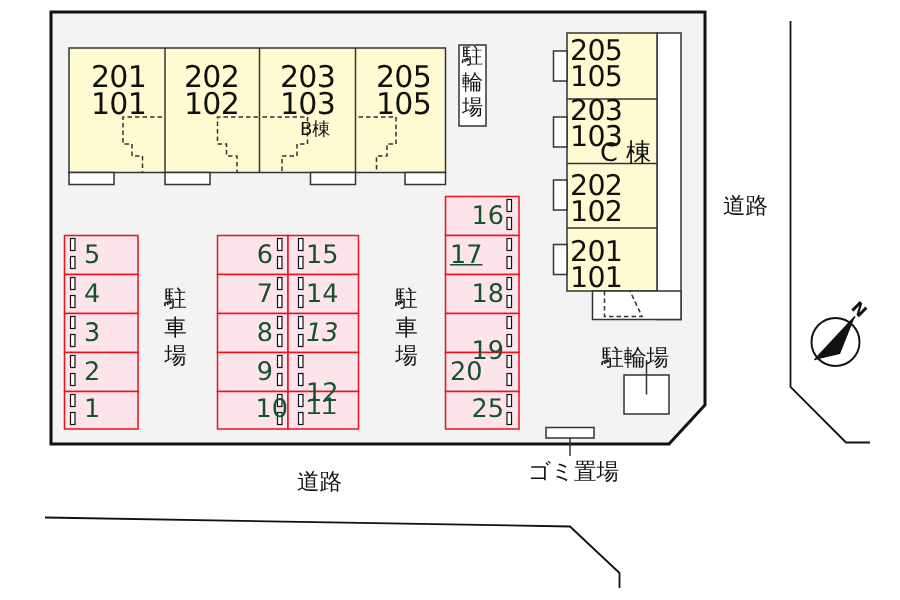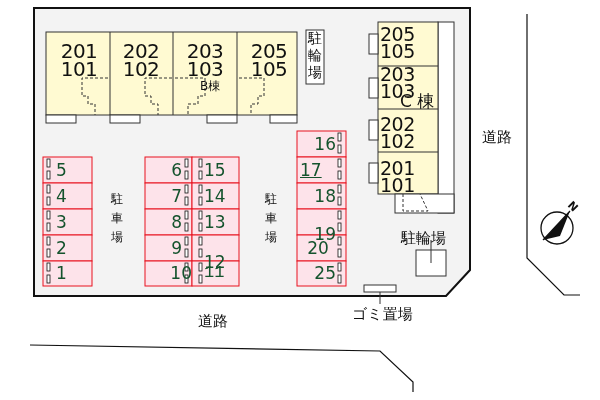--- a/index.html
+++ b/index.html
@@ -1,20 +1,20 @@
 <!DOCTYPE html>
 <html><head>
 <meta charset="utf-8">
 <style>
   html,body{margin:0;padding:0;background:#ffffff;}
   body{width:600px;height:400px;position:relative;overflow:hidden;font-family:"DejaVu Sans","Liberation Sans",sans-serif;color:#111;}
   svg.base{position:absolute;left:0;top:0;}
   .unit-label{position:absolute;text-align:center;font-size:20px;line-height:18px;letter-spacing:-0.5px;color:#111;}
   .cunit-label{position:absolute;font-size:19px;line-height:17px;letter-spacing:-0.5px;color:#111;}
-  .vtext{position:absolute;font-size:12px;line-height:19px;width:18px;text-align:center;color:#111;}
+  .vtext{position:absolute;font-size:15px;line-height:19px;width:18px;text-align:center;color:#111;}
   .htext{position:absolute;font-size:15px;white-space:nowrap;color:#111;}
   .plabel{position:absolute;font-size:17px;line-height:20px;color:#14532d;}
 </style>
 </head>
 <body>
 
 <svg class="base" width="600" height="400" viewBox="0 0 600 400">
 
   <polygon points="34,8 470,8 470,270 446,296 34,296" fill="#f3f3f3" stroke="#111" stroke-width="2"></polygon>
 
@@ -195,29 +195,29 @@
 <div class="plabel" style="left:56px;top:263px;">1</div>
 
 <div class="plabel" style="left:150px;top:160px;width:32px;text-align:right;">6</div>
 <div class="plabel" style="left:150px;top:186px;width:32px;text-align:right;">7</div>
 <div class="plabel" style="left:150px;top:212px;width:32px;text-align:right;">8</div>
 <div class="plabel" style="left:150px;top:238px;width:32px;text-align:right;">9</div>
 <div class="plabel" style="left:160px;top:263px;width:32px;text-align:right;">10</div>
 
 <div class="plabel" style="left:204px;top:160px;">15</div>
 <div class="plabel" style="left:204px;top:186px;">14</div>
-<div class="plabel" style="left:204px;top:212px;">13</div>
+<div class="plabel" style="left:204px;top:212px;font-style:italic;">13</div>
 <div class="plabel" style="left:204px;top:252px;">12</div>
 <div class="plabel" style="left:204px;top:263px;font-family:Liberation Mono, monospace;">11</div>
 
 <div class="plabel" style="left:300px;top:134px;width:36px;text-align:right;">16</div>
 <div class="plabel" style="left:300px;top:160px;width:36px;text-align:left;text-decoration:underline;">17</div>
 <div class="plabel" style="left:300px;top:186px;width:36px;text-align:right;">18</div>
 <div class="plabel" style="left:300px;top:212px;width:36px;text-align:right;margin-top:12px;">19</div>
-<div class="plabel" style="left:300px;top:238px;width:36px;text-align:center;">20</div>
+<div class="plabel" style="left:300px;top:238px;width:36px;text-align:left;">20</div>
 <div class="plabel" style="left:300px;top:263px;width:36px;text-align:right;">25</div>
 
 <div class="htext" style="left:401px;top:229px;">駐輪場</div>
 
 <div class="htext" style="left:352px;top:305px;">ゴミ置場</div>
 
 <div class="htext" style="left:482px;top:128px;">道路</div>
 <div class="htext" style="left:198px;top:312px;">道路</div>
 
 <div class="htext" style="left:568px;top:200px;font-size:11px;transform:rotate(45deg);font-weight:bold;">N</div>

